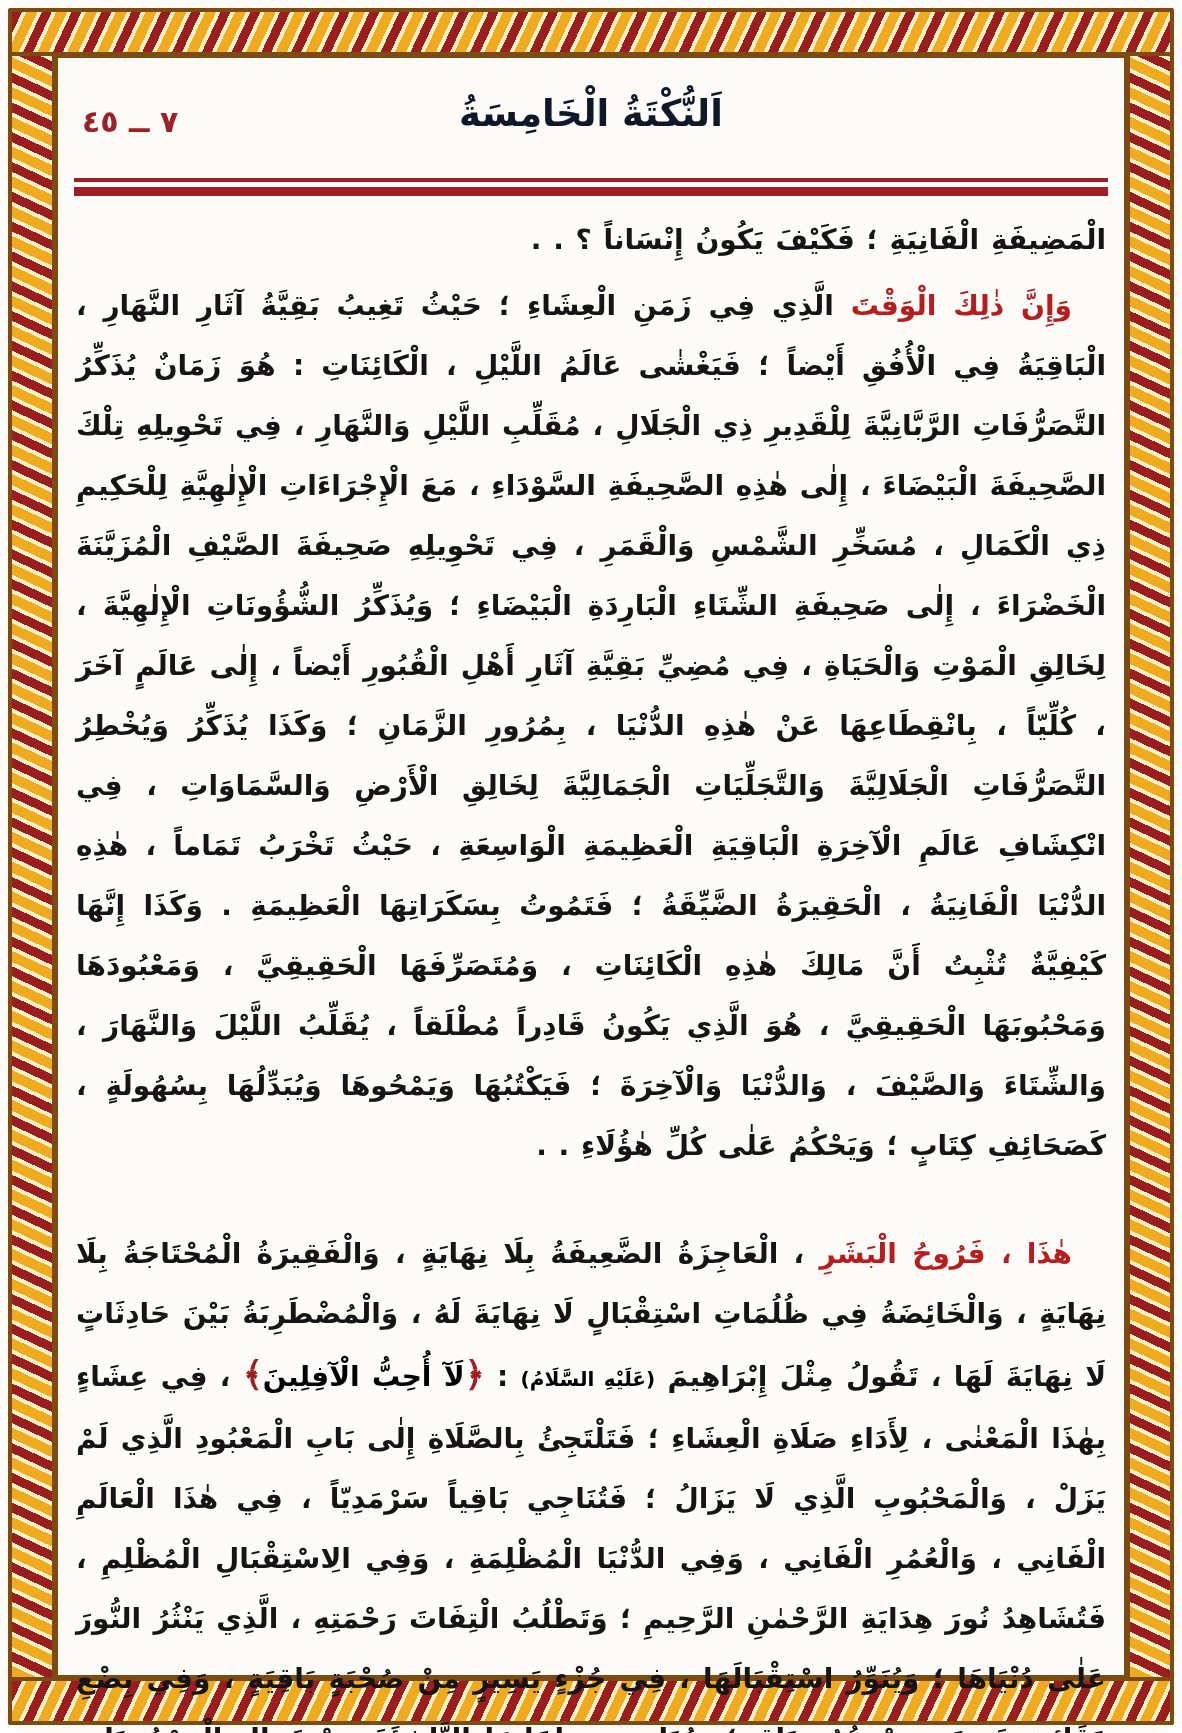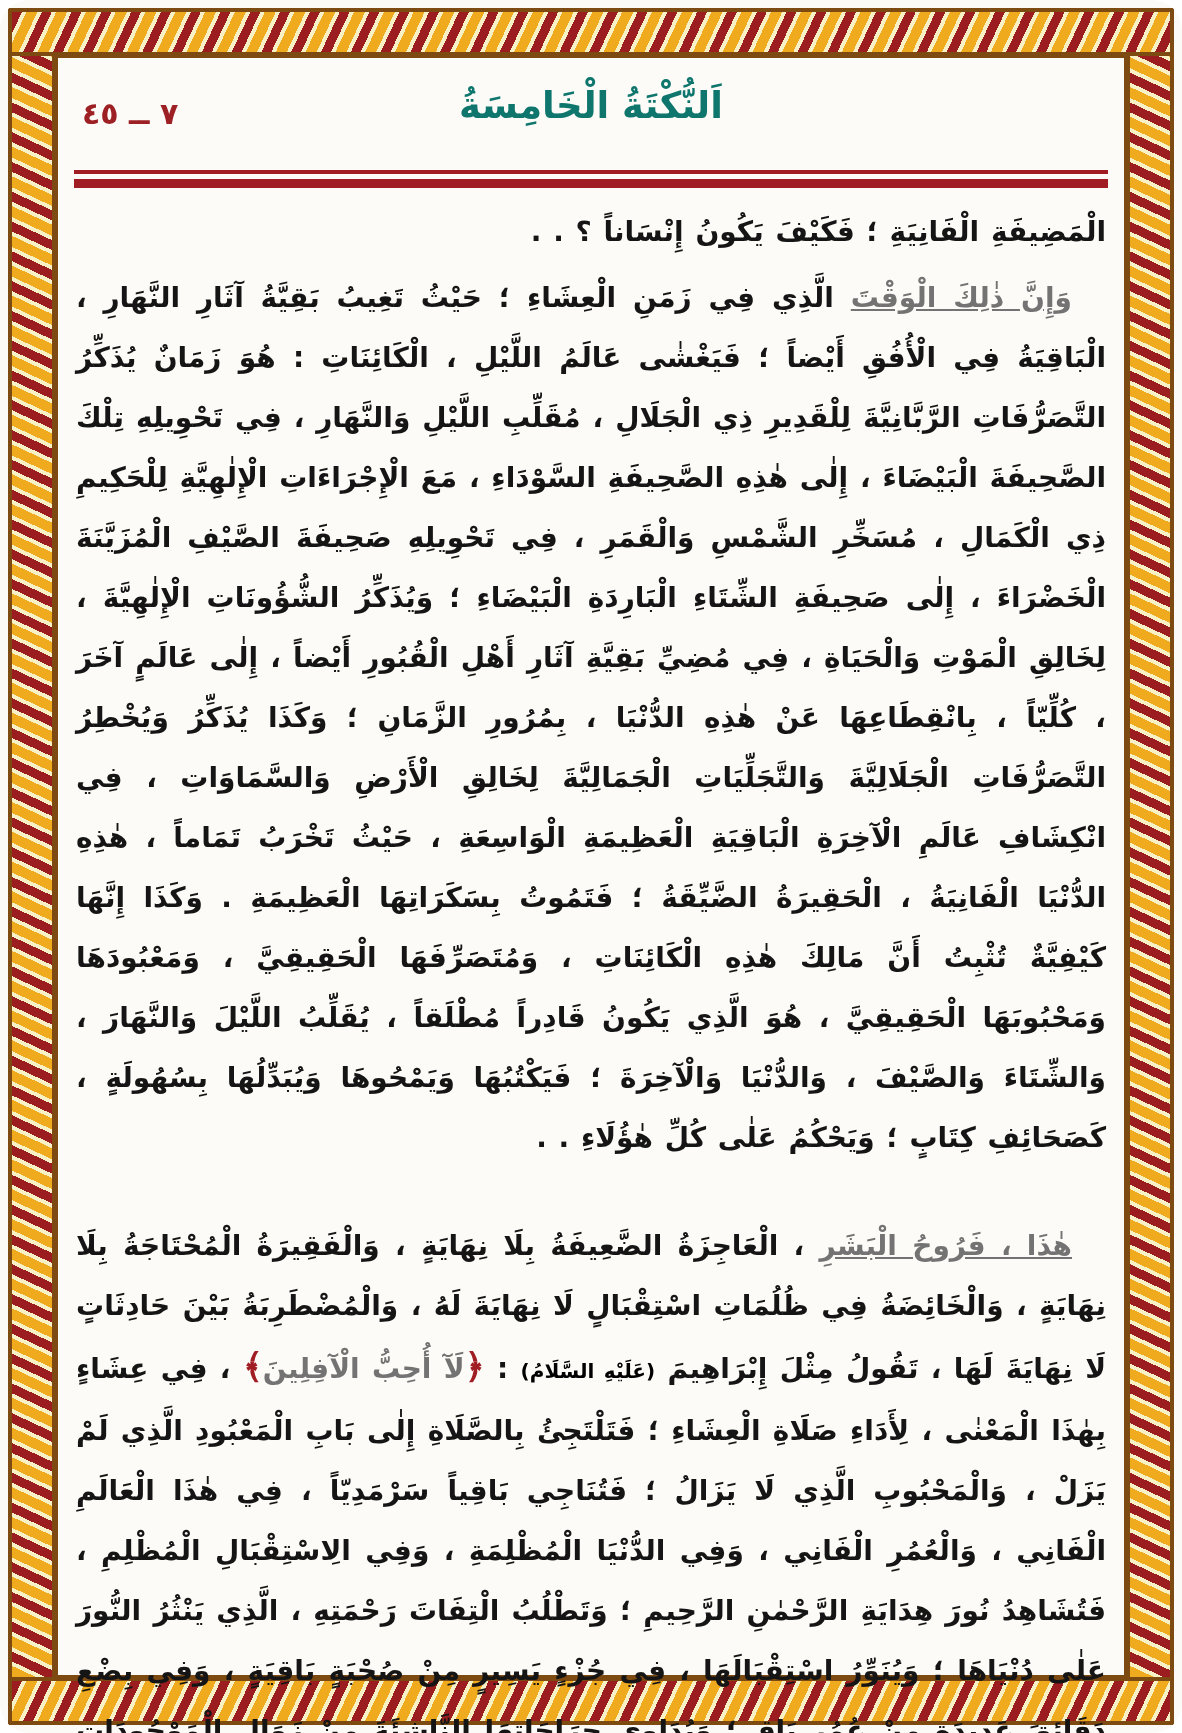--- a/index.html
+++ b/index.html
@@ -37,40 +37,40 @@
     position:absolute;
     top:62px;right:72px;left:72px;bottom:62px;
     color:#151515;
   }
   .hdr{position:relative;height:102px;}
   .page-number{
     position:absolute;left:10px;top:34px;
     color:#9d2025;font-weight:bold;font-size:30px;letter-spacing:2px;
   }
   .doc-title{
-    margin:0;padding-top:22px;
+    margin:8px;padding-top:22px;
     text-align:center;
-    color:#0f766e;font-weight:bold;font-size:37px;
+    color:#0f172a;font-weight:bold;font-size:37px;
   }
   .double-rule{margin:6px 2px 0 2px;}
   .rule-thin{height:4px;background:#a11d24;}
   .rule-thick{height:9px;background:#a11d24;margin-top:5px;}
   main{padding:14px 4px 0 4px;}
   .para{
     margin:0;
     font-size:28px;font-weight:bold;
     line-height:60px;
     text-align:justify;
     word-spacing:2px;
   }
   .para.lead-indent{text-indent:34px;}
   .p2{margin-top:6px;}
   .p3{margin-top:48px;}
-  .red{color:#737373;text-decoration:underline;}
-  .blue-verse{color:#737373;}
+  .red{color:#b91c1c;}
+  .blue-verse{color:#000000;}
   .ornament{color:#a11d24;font-size:34px;}
   .honorific{color:#000000;font-size:20px;letter-spacing:0;}
 </style>
 </head>
 <body>
 
 <div class="page">
 
   <div>
     <div class="b-strip b-vert b-left"></div>

